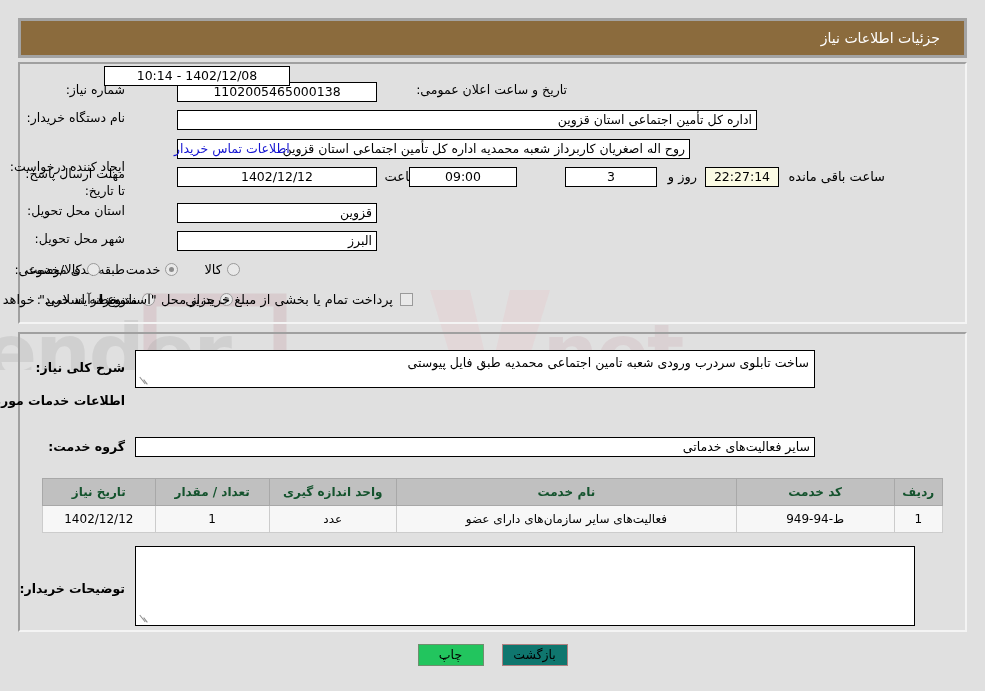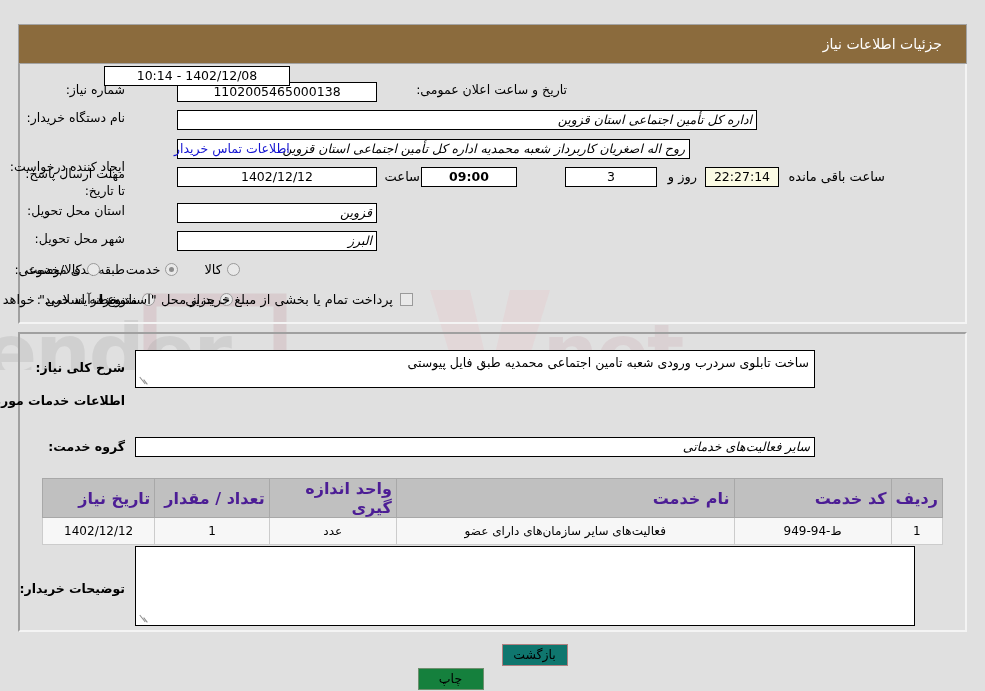--- a/index.html
+++ b/index.html
@@ -25,24 +25,24 @@
     left: 0; top: 140px;
     width: 985px; height: 230px;
     pointer-events: none;
     z-index: 0;
     opacity: 1;
   }
 
   
   #header-bar {
     position: absolute;
-    left: 18px; top: 24px;
+    left: 18px; top: 18px;
     width: 949px; height: 40px;
     background: #8b6b3d;
-    border: 1px solid #a3a3a3;
+    border: 3px solid #a3a3a3;
     box-sizing: border-box;
     display: flex;
     align-items: center;
     justify-content: flex-start;
     z-index: 2;
   }
   #header-title {
     color: #ffffff;
     font-size: 14px;
     padding-right: 24px;
@@ -80,21 +80,21 @@
     background: #ffffff;
     box-sizing: border-box;
     height: 20px;
     line-height: 18px;
     font-size: 12.5px;
     padding: 0 4px;
     overflow: hidden;
     white-space: nowrap;
   }
   .box.center { text-align: center; }
-  .box.right  { text-align: right; font-style: italic; }
+  .box.right  { text-align: right; }
   .box.yellow { background: #fbfbe4; }
 
   .link {
     color: #1414d2;
     font-size: 12.5px;
     cursor: pointer;
     white-space: nowrap;
   }
   .plain {
     font-size: 13px;
@@ -181,24 +181,23 @@
     border-collapse: collapse;
     font-size: 12px;
     z-index: 3;
     background: #fff;
   }
   #svc-table th {
     background: #c0c0c0;
     border: 1px solid #a8a8a8;
     height: 26px;
     font-weight: bold;
-    font-size: 16px;
-    color: #4c1d95;
+    font-size: 12px;
+    color: #14532d;
     padding: 0 4px;
-    text-align: right;
   }
   #svc-table td {
     background: #f7f7f7;
     border: 1px solid #cccccc;
     height: 26px;
     text-align: center;
     padding: 0 4px;
     font-size: 12px;
   }
 
@@ -216,21 +215,21 @@
     min-width: 66px;
     height: 22px;
     line-height: 20px;
     text-align: center;
     font-size: 12.5px;
     border: 1px solid #737373;
     box-sizing: border-box;
     cursor: pointer;
     padding: 0 10px;
   }
-  .btn.print  { background: #15803d; border-color: #6f8f6f; margin-top: 24px; }
+  .btn.print  { background: #22c55e; border-color: #6f8f6f; }
   .btn.back   { background: #0f766e; border-color: #b08080; }
 </style>
 </head>
 <body>
 
 <svg id="watermark" viewBox="0 0 985 230">
   <g opacity="0.30">
     <path d="M150 160 L150 265 Q150 310 215 338 Q280 310 280 265 L280 160 Z" fill="none" stroke="#c9a0a8" stroke-width="13"></path>
     <path d="M430 150 L470 150 L490 235 L510 150 L550 150 L510 280 L470 280 Z" fill="#e8c3c8"></path>
   </g>
@@ -268,21 +267,21 @@
   <span class="lbl">ایجاد کننده درخواست:</span>
 </div>
 <div class="box right" style="position:absolute; right:295px; top:139px; width:513px; z-index:3;">روح اله اصغریان کاربرداز شعبه محمدیه  اداره کل تأمین اجتماعی استان قزوین</div>
 <span class="link" style="position:absolute; right:790px; top:141px; z-index:4; right:auto; left:174px;">اطلاعات تماس خریدار</span>
 
 <div class="row" style="right:860px; top:166px; width:110px; display:block;">
   <span class="lbl" style="display:block; white-space:normal; text-align:right;">مهلت ارسال پاسخ: تا تاریخ:</span>
 </div>
 <div class="box center" style="position:absolute; right:608px; top:167px; width:200px; z-index:3;">1402/12/12</div>
 <span class="plain" style="position:absolute; right:565px; top:169px; z-index:3;">ساعت</span>
-<div class="box center" style="position:absolute; right:468px; top:167px; width:96px; z-index:3;font-weight:bold;">09:00</div>
+<div class="box center" style="position:absolute; right:468px; top:167px; width:108px; z-index:3;">09:00</div>
 <div class="box center" style="position:absolute; right:328px; top:167px; width:92px; z-index:3;">3</div>
 <span class="plain" style="position:absolute; right:288px; top:169px; z-index:3;">روز و</span>
 <div class="box center yellow" style="position:absolute; right:206px; top:167px; width:74px; z-index:3;">22:27:14</div>
 <span class="plain" style="position:absolute; right:100px; top:169px; z-index:3;">ساعت باقی مانده</span>
 
 <div class="row" style="right:860px; top:203px;">
   <span class="lbl">استان محل تحویل:</span>
 </div>
 <div class="box right" style="position:absolute; right:608px; top:203px; width:200px; z-index:3;">قزوین</div>
 

